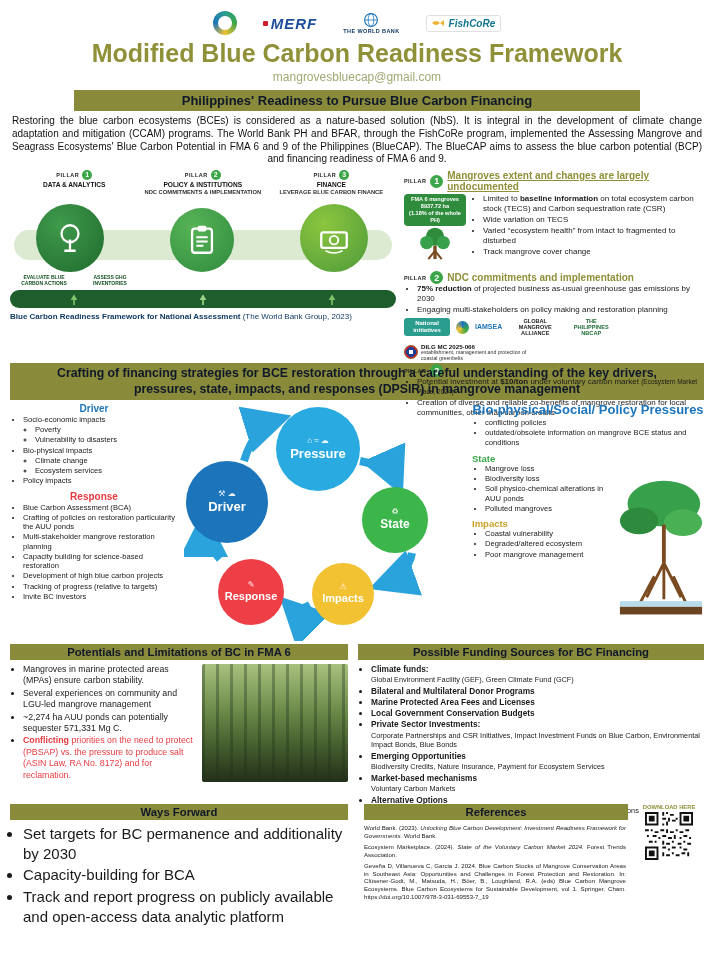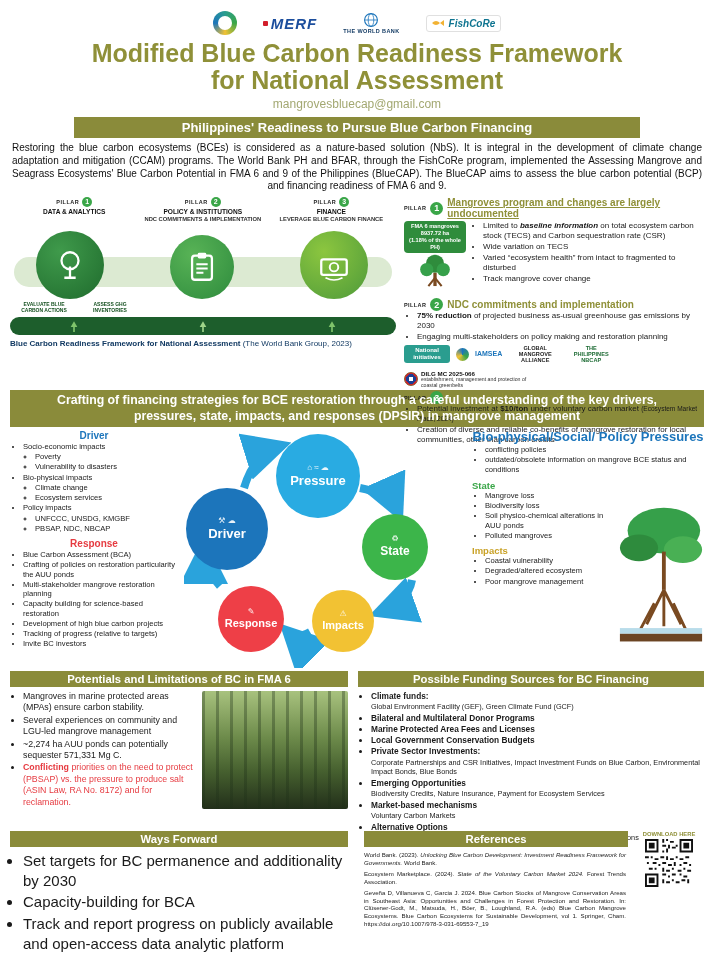--- a/index.html
+++ b/index.html
@@ -14,21 +14,21 @@
 .merf-dot{width:5px;height:5px;background:#d21e2b;border-radius:1px}
 .merf-text{font-size:15px;font-weight:bold;font-style:italic;color:#1c4e9d;letter-spacing:1px}
 .logo-wb{display:flex;flex-direction:column;align-items:center}
 .globe{width:16px;height:16px}
 .wb-text{font-size:5.5px;font-weight:bold;color:#123a63;letter-spacing:.4px}
 .logo-fishcore{display:flex;align-items:center;gap:3px;border:1px solid #e0e0e0;border-radius:3px;padding:2px 5px;font-size:10px;font-weight:bold;font-style:italic;color:#0e7490}
 .fish{width:14px;height:8px}
 .title{font-size:25px;line-height:1.08;font-weight:bold;color:#8f9038;text-align:center;margin-top:2px}
 .email{text-align:center;font-size:12px;color:#a3a872;margin-top:3px}
 
-.bar{background:#8a8b3a;color:#ffffff;font-weight:bold;text-align:center}
+.bar{background:#8a8b3a;color:#0f172a;font-weight:bold;text-align:center}
 .bar1{width:566px;margin:6px auto 4px;font-size:13px;padding:3px 0}
 .bar2{margin:5px 0 3px;font-size:12.3px;line-height:1.25;padding:3px 26px}
 .sbar{font-size:11.3px;padding:2px 0;margin-bottom:4px}
 .intro{font-size:10px;line-height:1.28;text-align:justify;text-align-last:center;color:#111;padding:0 2px}
 
 ul.blt{list-style:disc;padding-left:13px}
 ul.blt li{margin-bottom:1px}
 ul.sub{list-style:circle;padding-left:12px;margin-top:1px}
 .note{font-weight:normal;font-size:7.3px;line-height:1.25;color:#222;margin:1px 0 2px}
 
@@ -141,21 +141,20 @@
     <div class="logo-fishcore">
       <svg class="fish" viewBox="0 0 14 8">
           <path d="M0,4 Q4,0 8,4 Q4,8 0,4 Z M8,4 L12,1 V7 Z" fill="#f2b233"></path>
         </svg>
       <span>FishCoRe</span>
     </div>
   </div>
 
   <h1 class="title">
     <span>Modified Blue Carbon Readiness Framework</span><br>
-    <span>for National Assessment</span>
   </h1>
   <div class="email">mangrovesbluecap@gmail.com</div>
 
   <div class="bar bar1">Philippines' Readiness to Pursue Blue Carbon Financing</div>
   <p class="intro">Restoring the blue carbon ecosystems (BCEs) is considered as a nature-based solution (NbS). It is integral in the development of climate change adaptation and mitigation (CCAM) programs. The World Bank PH and BFAR, through the FishCoRe program, implemented the Assessing Mangrove and Seagrass Ecosystems' Blue Carbon Potential in FMA 6 and 9 of the Philippines (BlueCAP). The BlueCAP aims to assess the blue carbon potential (BCP) and financing readiness of FMA 6 and 9.</p>
 
   <div class="s1">
     <div class="framework">
       <div class="fw-headers">
         <div class="fw-h">
@@ -224,39 +223,39 @@
       <div class="fw-caption">
         <span class="b">Blue Carbon Readiness Framework for National Assessment</span><span> (The World Bank Group, 2023)</span>
       </div>
     </div>
 
     <div class="pillars">
       <div class="pblock">
         <div class="p-head">
           <span class="p-lbl">PILLAR</span>
           <span class="p-num">1</span>
-          <span class="p-title u">Mangroves program and changes are largely undocumented</span>
+          <span class="p-title u">Mangroves extent and changes are largely undocumented</span>
         </div>
         <div class="p1-flex">
           <div class="badge">
             <div class="badge-box">
               <span>FMA 6 mangroves</span><br>
               <span>8937.72 ha</span><br>
               <span>(1.18% of the whole PH)</span>
             </div>
             <svg viewBox="0 0 40 46" width="34" height="38">
                 <circle cx="20" cy="13" r="11" fill="#2f8c3c"></circle>
                 <circle cx="10" cy="20" r="8" fill="#36a04a"></circle>
                 <circle cx="30" cy="20" r="8" fill="#36a04a"></circle>
                 <rect x="18" y="24" width="4" height="16" fill="#7a4a21"></rect>
                 <path d="M20 30 L12 40 M20 30 L28 40" stroke="#7a4a21" stroke-width="2.5" fill="none"></path>
               </svg>
           </div>
           <ul class="blt">
-              <li><span>Limited to </span><span style="font-weight: bold; font-style: italic;">baseline information</span><span> on total ecosystem carbon stock (TECS) and Carbon sequestration rate (CSR)</span></li>
+              <li><span>Limited to </span><span style="font-weight: bold;">baseline information</span><span> on total ecosystem carbon stock (TECS) and Carbon sequestration rate (CSR)</span></li>
               <li>Wide variation on TECS</li>
               <li>Varied “ecosystem health” from intact to fragmented to disturbed</li>
               <li>Track mangrove cover change</li>
             </ul>
         </div>
       </div>
 
       <div class="pblock">
         <div class="p-head">
           <span class="p-lbl">PILLAR</span>
@@ -304,24 +303,21 @@
       <div class="d-title driver-t">Driver</div>
       <ul class="blt">
           <li><span>Socio-economic impacts</span><ul class="sub">
               <li>Poverty</li>
               <li>Vulnerability to disasters</li>
             </ul></li>
           <li><span>Bio-physical impacts</span><ul class="sub">
               <li>Climate change</li>
               <li>Ecosystem services</li>
             </ul></li>
-          <li><span>Policy impacts</span><ul class="sub">
-              <li>UNFCCC, UNSDG, KMGBF</li>
-              <li>PBSAP, NDC, NBCAP</li>
-            </ul></li>
+          <li><span>Policy impacts</span></li>
         </ul>
       <div class="d-title response-t">Response</div>
       <ul class="blt">
           <li>Blue Carbon Assessment (BCA)</li>
           <li>Crafting of policies on restoration particularity the AUU ponds</li>
           <li>Multi-stakeholder mangrove restoration planning</li>
           <li>Capacity building for science-based restoration</li>
           <li>Development of high blue carbon projects</li>
           <li>Tracking of progress (relative to targets)</li>
           <li>Invite BC investors</li>

